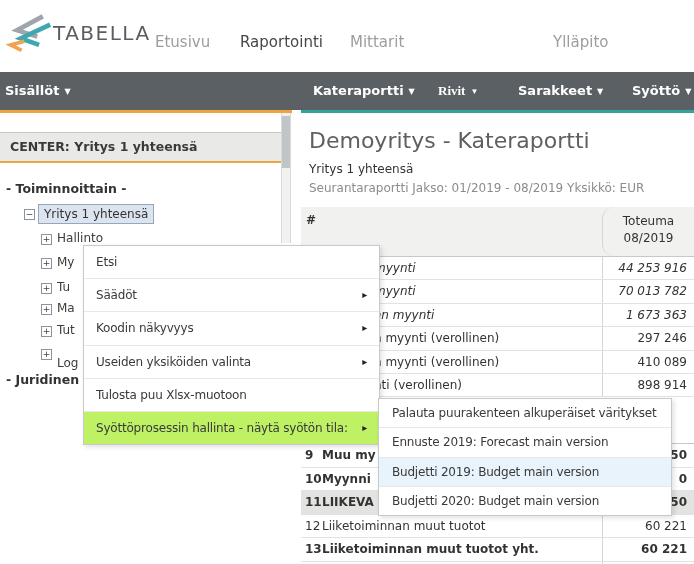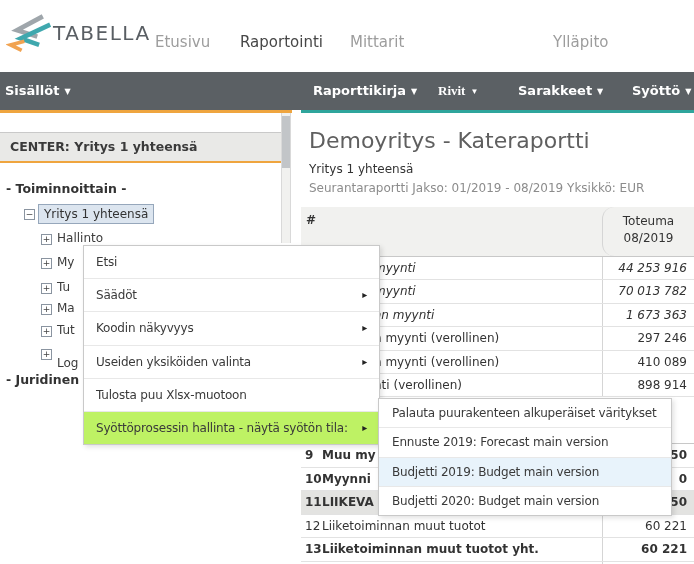--- a/index.html
+++ b/index.html
@@ -113,21 +113,21 @@
 
   <div id="sidebar-bar" class="abs darkbar">
     <div id="sis-label" class="bar-item">
       <span>Sisällöt</span><span class="caret">▼</span>
     </div>
   </div>
   <div id="orange-line" class="abs"></div>
 
   <div id="main-bar" class="abs darkbar">
     <div id="tb-0" class="bar-item">
-      <span>Raporttikirja</span><span class="caret">▼</span>
+      <span>Kateraportti</span><span class="caret">▼</span>
     </div>
     <div id="tb-1" class="bar-item">
       <span>Rivit</span><span class="caret">▼</span>
     </div>
     <div id="tb-2" class="bar-item">
       <span>Sarakkeet</span><span class="caret">▼</span>
     </div>
     <div id="tb-3" class="bar-item">
       <span>Syöttö</span><span class="caret">▼</span>
     </div>

